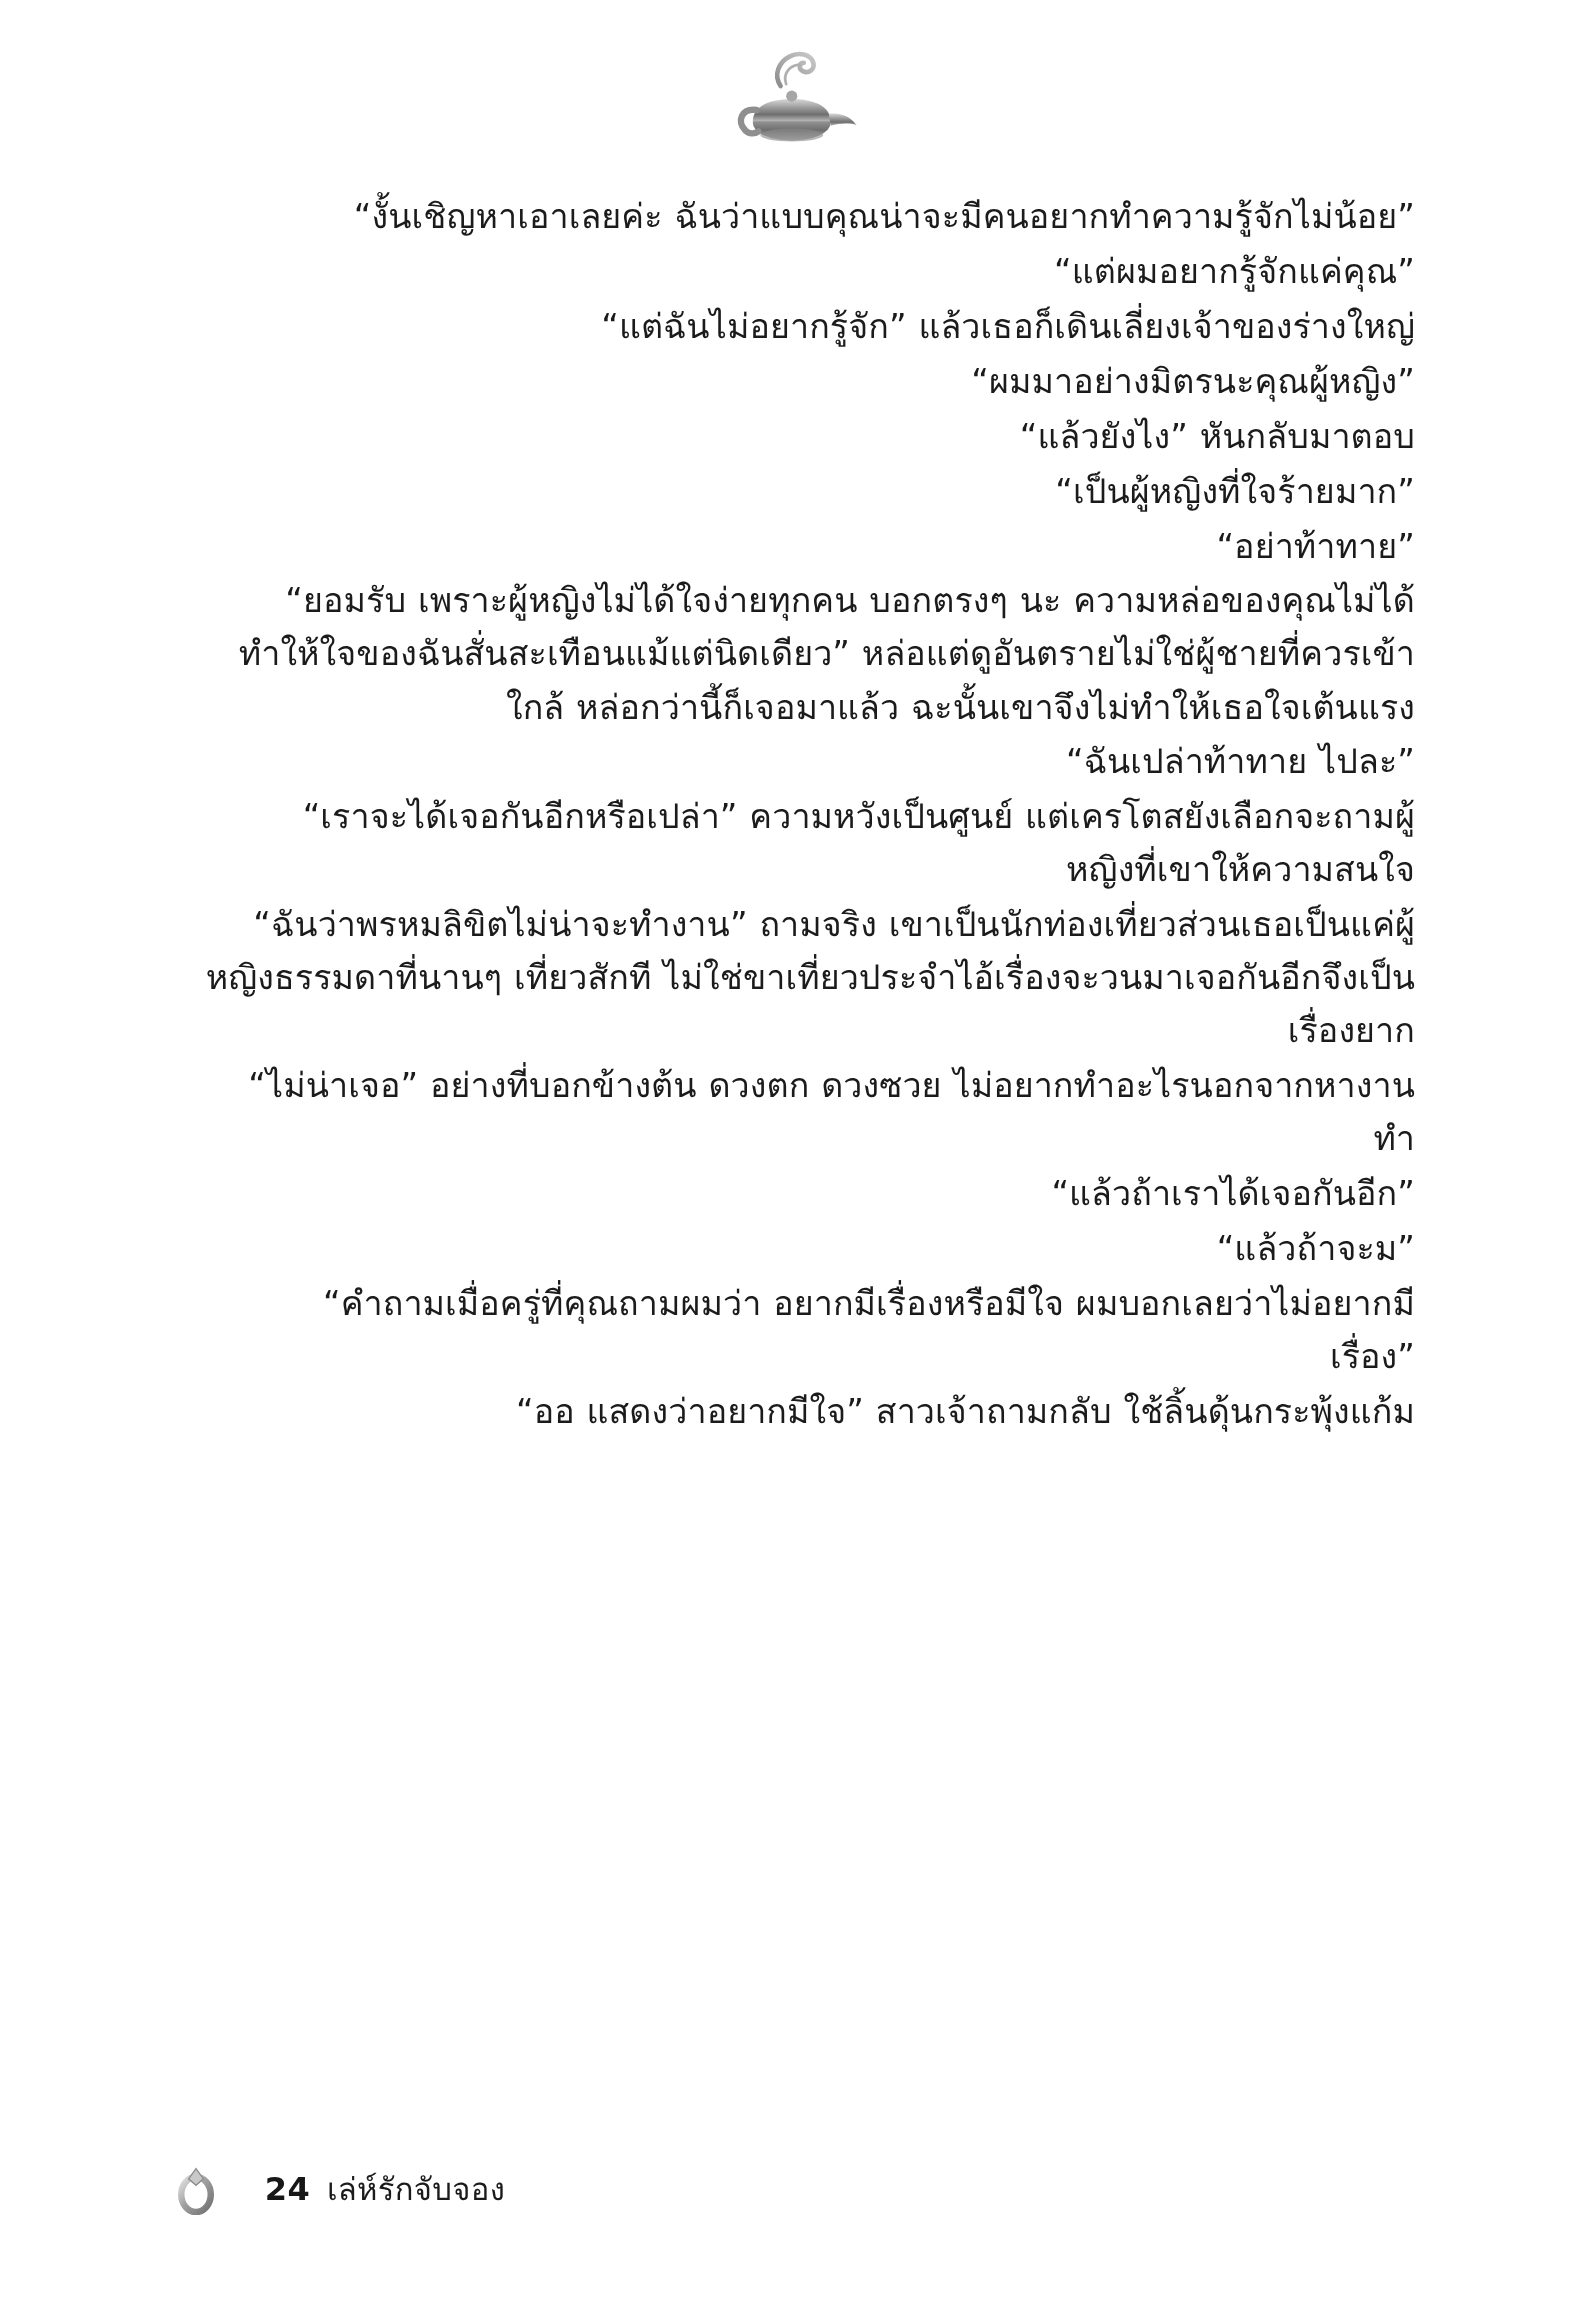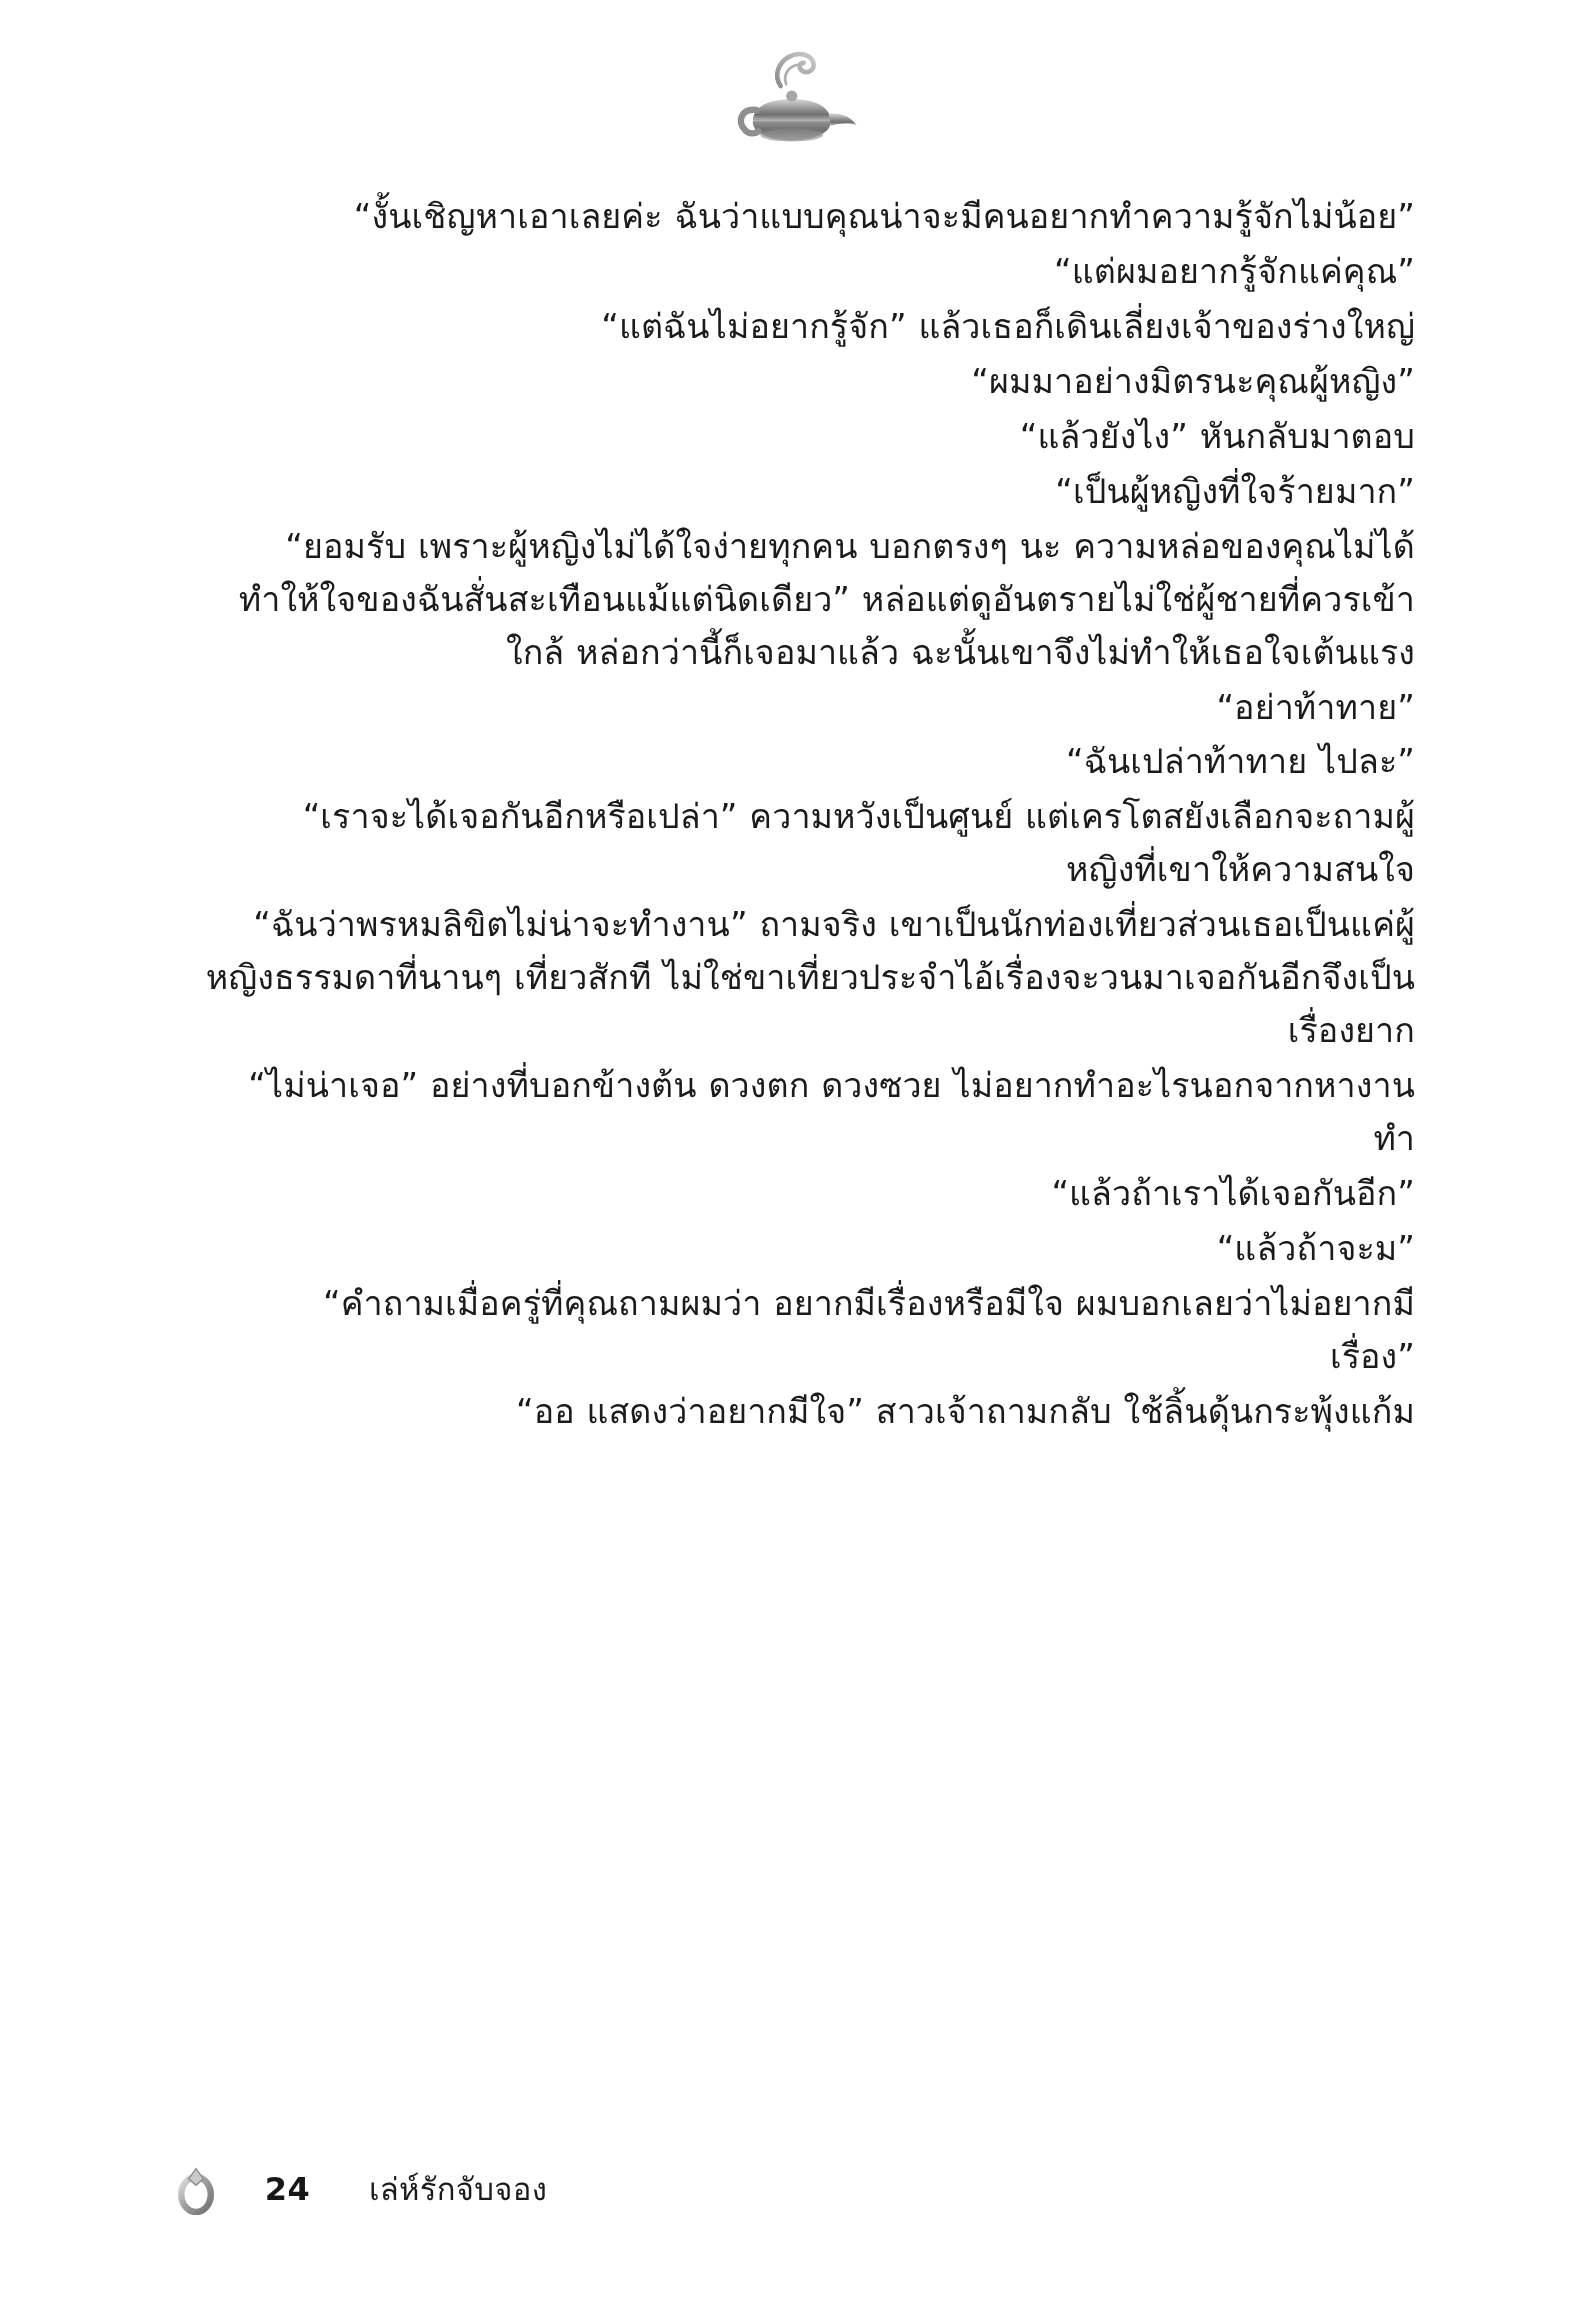--- a/index.html
+++ b/index.html
@@ -77,21 +77,20 @@
     font-size: 32px;
     font-weight: bold;
     color: #171717;
     letter-spacing: 0.5px;
     margin-left: 28px;
   }
   .book-title {
     font-size: 31px;
     color: #1b1b1b;
     letter-spacing: 0.3px;
-    margin-left: 42px;
   }
 </style>
 </head>
 <body>
 
 <div class="page">
 
   <div class="header-ornament">
     <div class="lamp-wrap">
       <svg viewBox="0 0 150 115" width="139" height="107" aria-hidden="true">
@@ -125,22 +124,22 @@
     </div>
   </div>
 
   <div class="content">
     <p class="para indent">“งั้นเชิญหาเอาเลยค่ะ  ฉันว่าแบบคุณน่าจะมีคนอยากทำความรู้จักไม่น้อย”</p>
     <p class="para indent">“แต่ผมอยากรู้จักแค่คุณ”</p>
     <p class="para indent">“แต่ฉันไม่อยากรู้จัก” แล้วเธอก็เดินเลี่ยงเจ้าของร่างใหญ่</p>
     <p class="para indent">“ผมมาอย่างมิตรนะคุณผู้หญิง”</p>
     <p class="para indent">“แล้วยังไง” หันกลับมาตอบ</p>
     <p class="para indent">“เป็นผู้หญิงที่ใจร้ายมาก”</p>
+    <p class="para indent">“อย่าท้าทาย”</p>
     <p class="para indent">“ยอมรับ  เพราะผู้หญิงไม่ได้ใจง่ายทุกคน  บอกตรงๆ นะ ความหล่อของคุณไม่ได้ทำให้ใจของฉันสั่นสะเทือนแม้แต่นิดเดียว” หล่อแต่ดูอันตรายไม่ใช่ผู้ชายที่ควรเข้าใกล้ หล่อกว่านี้ก็เจอมาแล้ว ฉะนั้นเขาจึงไม่ทำให้เธอใจเต้นแรง</p>
-    <p class="para indent">“อย่าท้าทาย”</p>
     <p class="para indent">“ฉันเปล่าท้าทาย ไปละ”</p>
     <p class="para indent">“เราจะได้เจอกันอีกหรือเปล่า” ความหวังเป็นศูนย์  แต่เครโตสยังเลือกจะถามผู้หญิงที่เขาให้ความสนใจ</p>
     <p class="para indent">“ฉันว่าพรหมลิขิตไม่น่าจะทำงาน” ถามจริง  เขาเป็นนักท่องเที่ยวส่วนเธอเป็นแค่ผู้หญิงธรรมดาที่นานๆ  เที่ยวสักที  ไม่ใช่ขาเที่ยวประจำไอ้เรื่องจะวนมาเจอกันอีกจึงเป็นเรื่องยาก</p>
     <p class="para indent">“ไม่น่าเจอ” อย่างที่บอกข้างต้น ดวงตก ดวงซวย ไม่อยากทำอะไรนอกจากหางานทำ</p>
     <p class="para indent">“แล้วถ้าเราได้เจอกันอีก”</p>
     <p class="para indent">“แล้วถ้าจะม”</p>
     <p class="para indent">“คำถามเมื่อครู่ที่คุณถามผมว่า  อยากมีเรื่องหรือมีใจ  ผมบอกเลยว่าไม่อยากมีเรื่อง”</p>
     <p class="para indent">“ออ  แสดงว่าอยากมีใจ” สาวเจ้าถามกลับ  ใช้ลิ้นดุ้นกระพุ้งแก้ม</p>
   </div>
 

